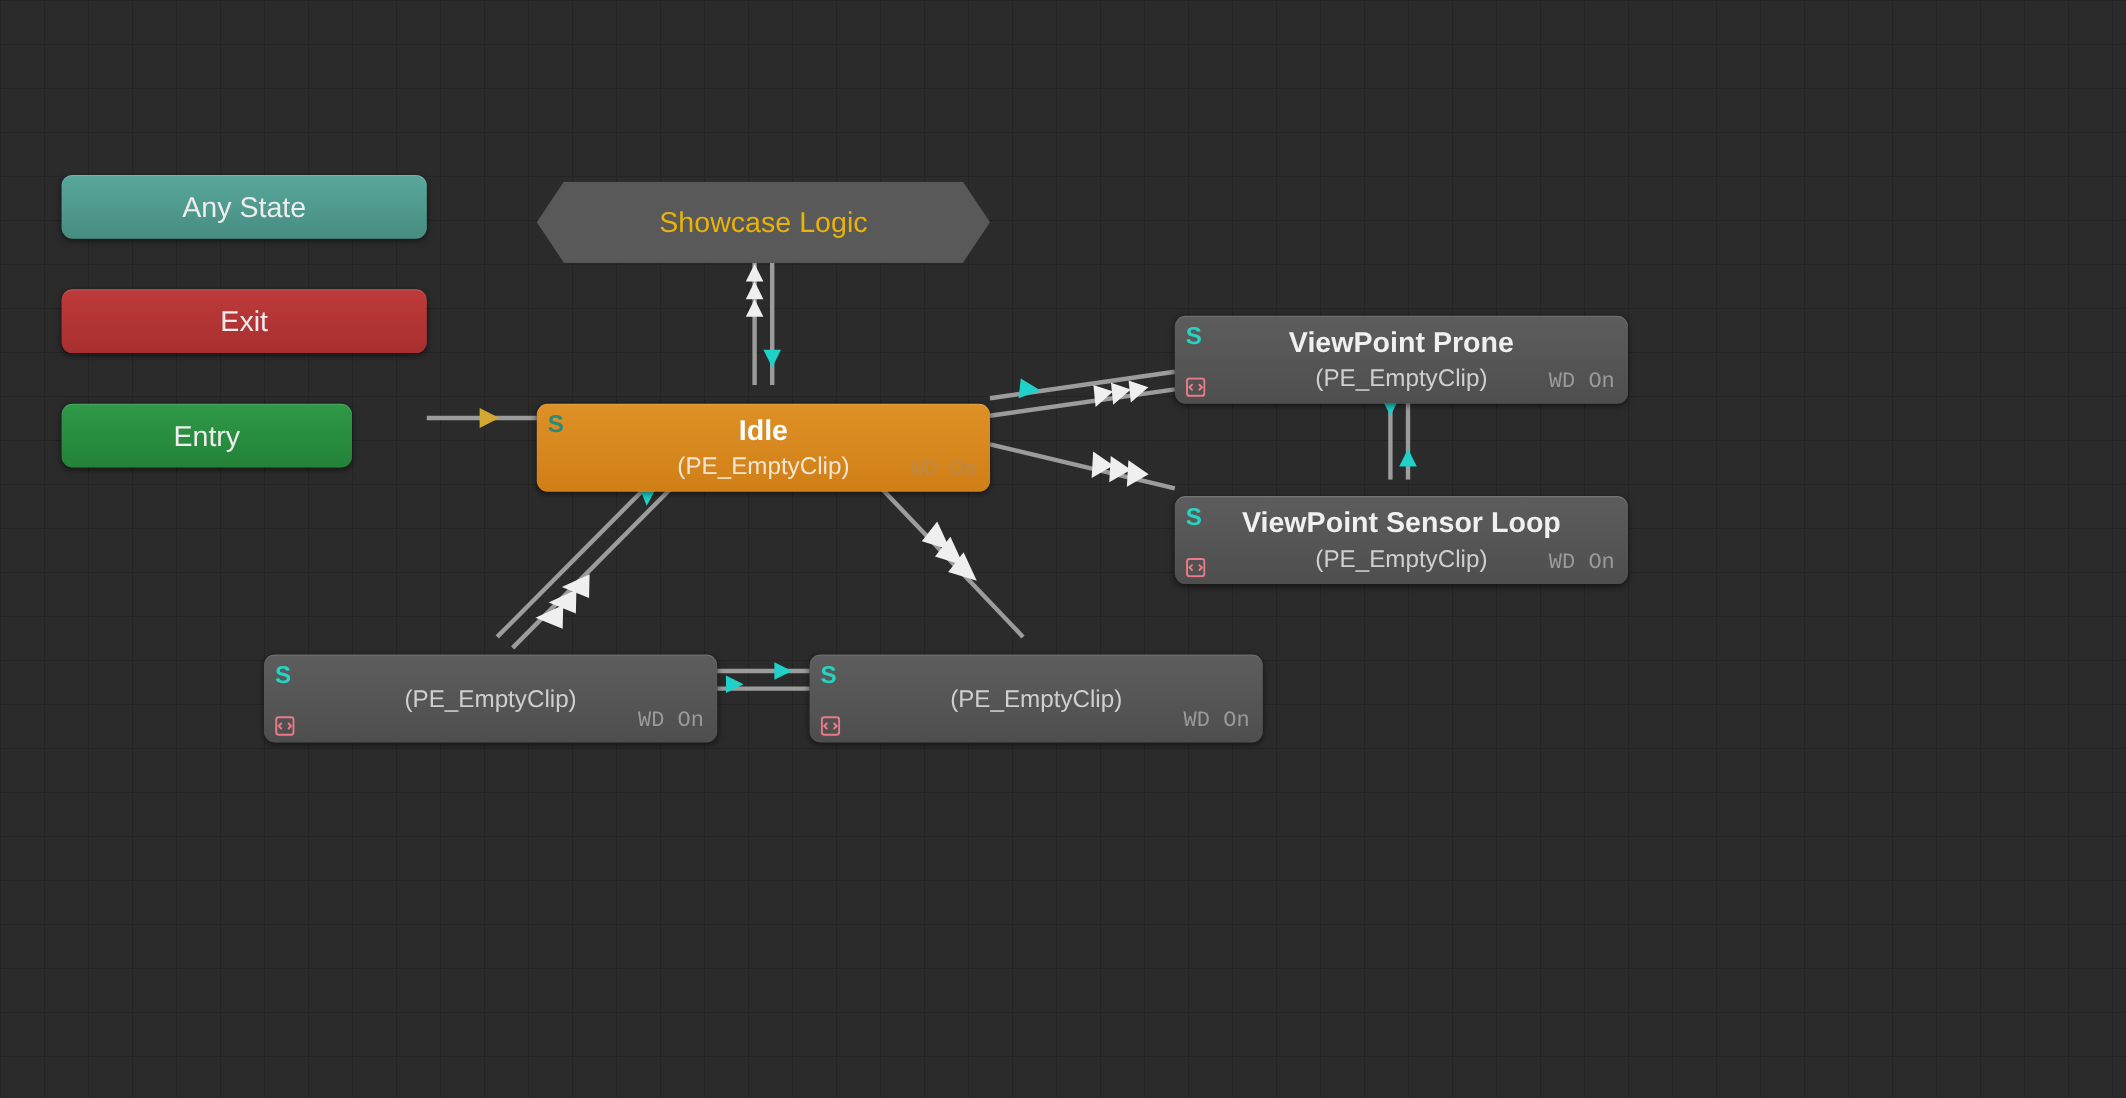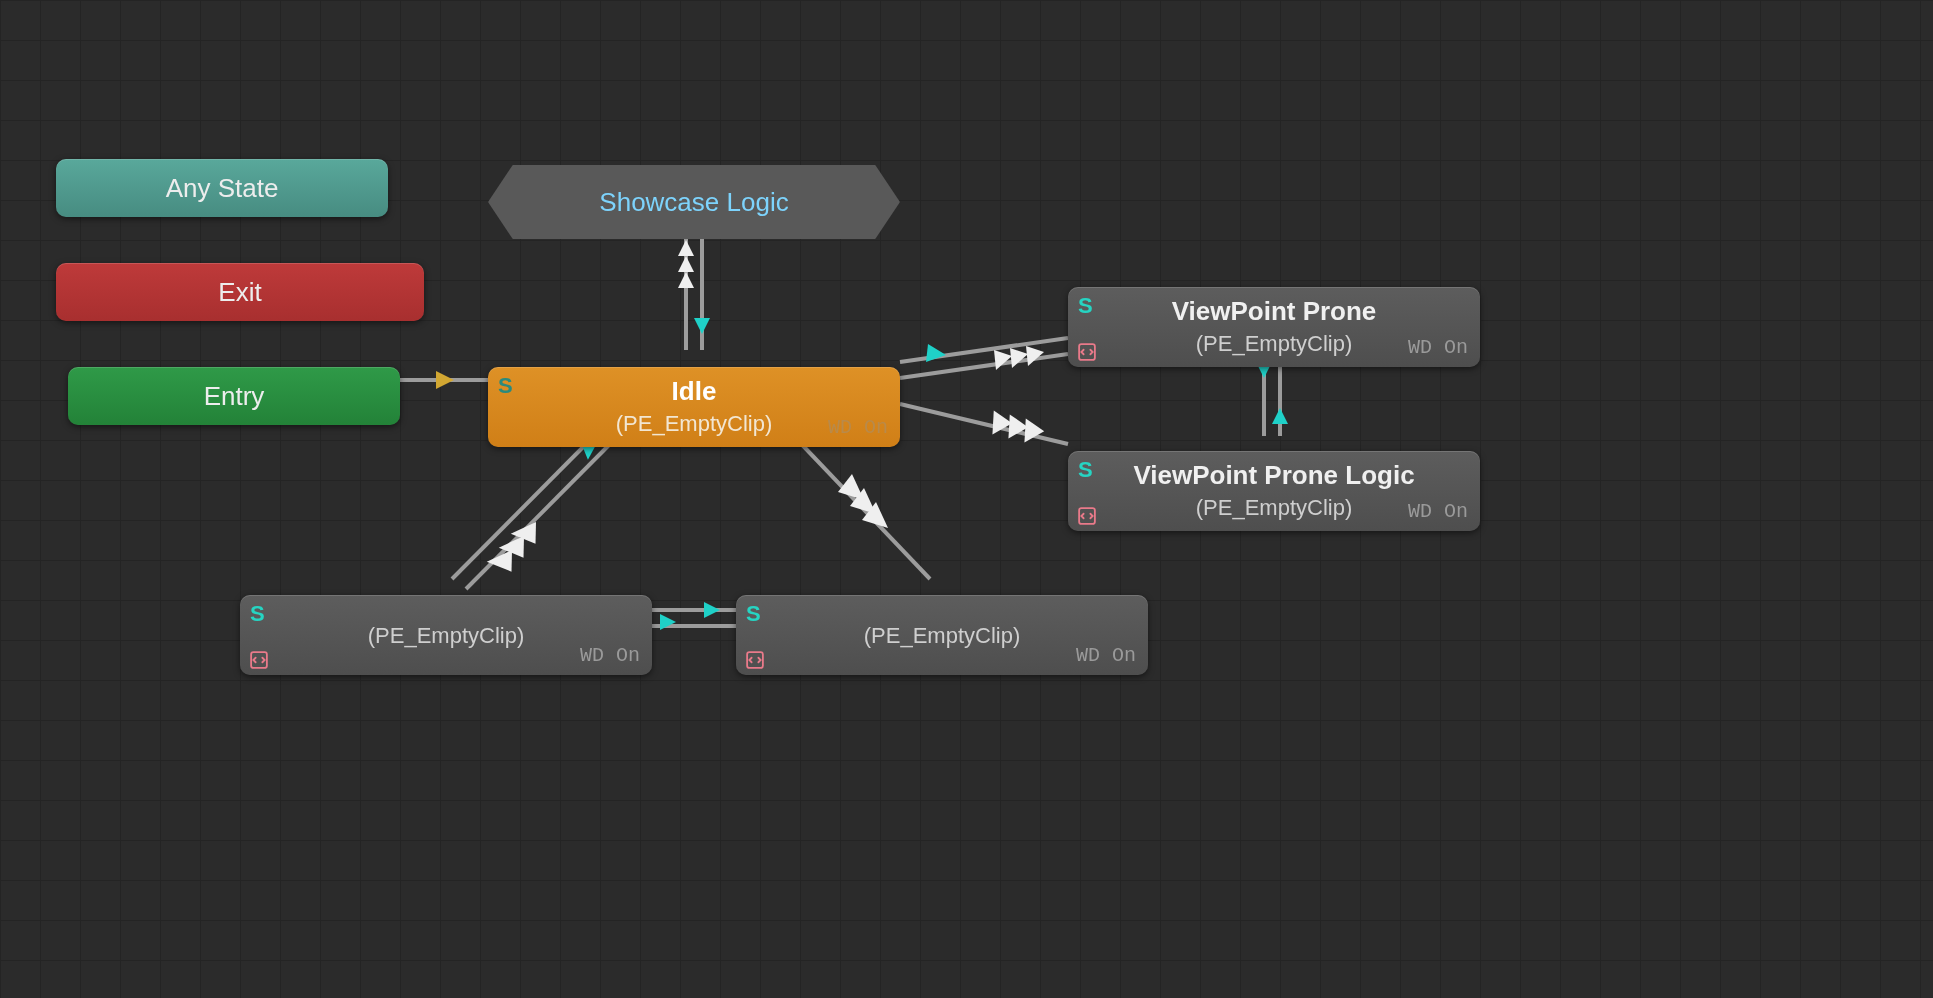--- a/index.html
+++ b/index.html
@@ -100,21 +100,21 @@
   }
   .state.default .badge-wd { color: #b98a4a; }
 
   .hex {
     background: #595959;
     clip-path: polygon(6% 0, 94% 0, 100% 50%, 94% 100%, 6% 100%, 0 50%);
     display: flex;
     align-items: center;
     justify-content: center;
     font-size: 26px;
-    color: #7dd3fc;
+    color: #eab308;
     cursor: pointer;
     box-shadow: 0 2px 6px rgba(0,0,0,0.5);
   }
 
   .edge-line { stroke: #9c9c9c; stroke-width: 4; fill: none; }
   .arrow-w { fill: #efefef; }
   .arrow-c { fill: #1fd1c8; }
   .arrow-y { fill: #d2a732; }
 </style>
 </head>
@@ -168,25 +168,25 @@
     <line class="edge-line" x1="1264" y1="350" x2="1264" y2="436"></line>
     <line class="edge-line" x1="1280" y1="350" x2="1280" y2="436"></line>
     <polygon class="arrow-c" points="1264,378 1256,362 1272,362"></polygon>
     <polygon class="arrow-c" points="1280,408 1272,424 1288,424"></polygon>
   </svg>
 
   <div class="node special anystate" style="left:56px; top:142px; width:332px;">
     <span>Any State</span>
   </div>
 
-  <div class="node special exit" style="left:56px; top:246px; width:368px;">
+  <div class="node special exit" style="left:56px; top:246px; width:332px;">
     <span>Exit</span>
   </div>
 
-  <div class="node special entry" style="left:68px; top:350px; width:332px;">
+  <div class="node special entry" style="left:56px; top:350px; width:264px;">
     <span>Entry</span>
   </div>
 
   <div class="node hex" style="left:488px; top:148px; width:412px; height:74px; border-radius:0;">
     <span>Showcase Logic</span>
   </div>
 
   <div class="node state default" style="left:488px; top:350px; width:412px; height:80px;">
     <span class="badge-s">S</span>
     <span class="title">Idle</span>
@@ -224,18 +224,18 @@
     <span class="sub">(PE_EmptyClip)</span>
     <span class="badge-wd">WD On</span>
   </div>
 
   <div class="node state" style="left:1068px; top:434px; width:412px; height:80px;">
     <span class="badge-s">S</span>
     <svg class="badge-code" viewBox="0 0 16 16">
       <rect x="1" y="1" width="14" height="14" rx="2" fill="none" stroke="#e97a8a" stroke-width="1.6"></rect>
       <path d="M5 6l-2 2 2 2M11 6l2 2-2 2" stroke="#e97a8a" stroke-width="1.6" fill="none" stroke-linecap="round"></path>
     </svg>
-    <span class="title">ViewPoint Prone Logic</span>
+    <span class="title">ViewPoint Sensor Loop</span>
     <span class="sub">(PE_EmptyClip)</span>
     <span class="badge-wd">WD On</span>
   </div>
 
 </div>
 
 </body></html>

